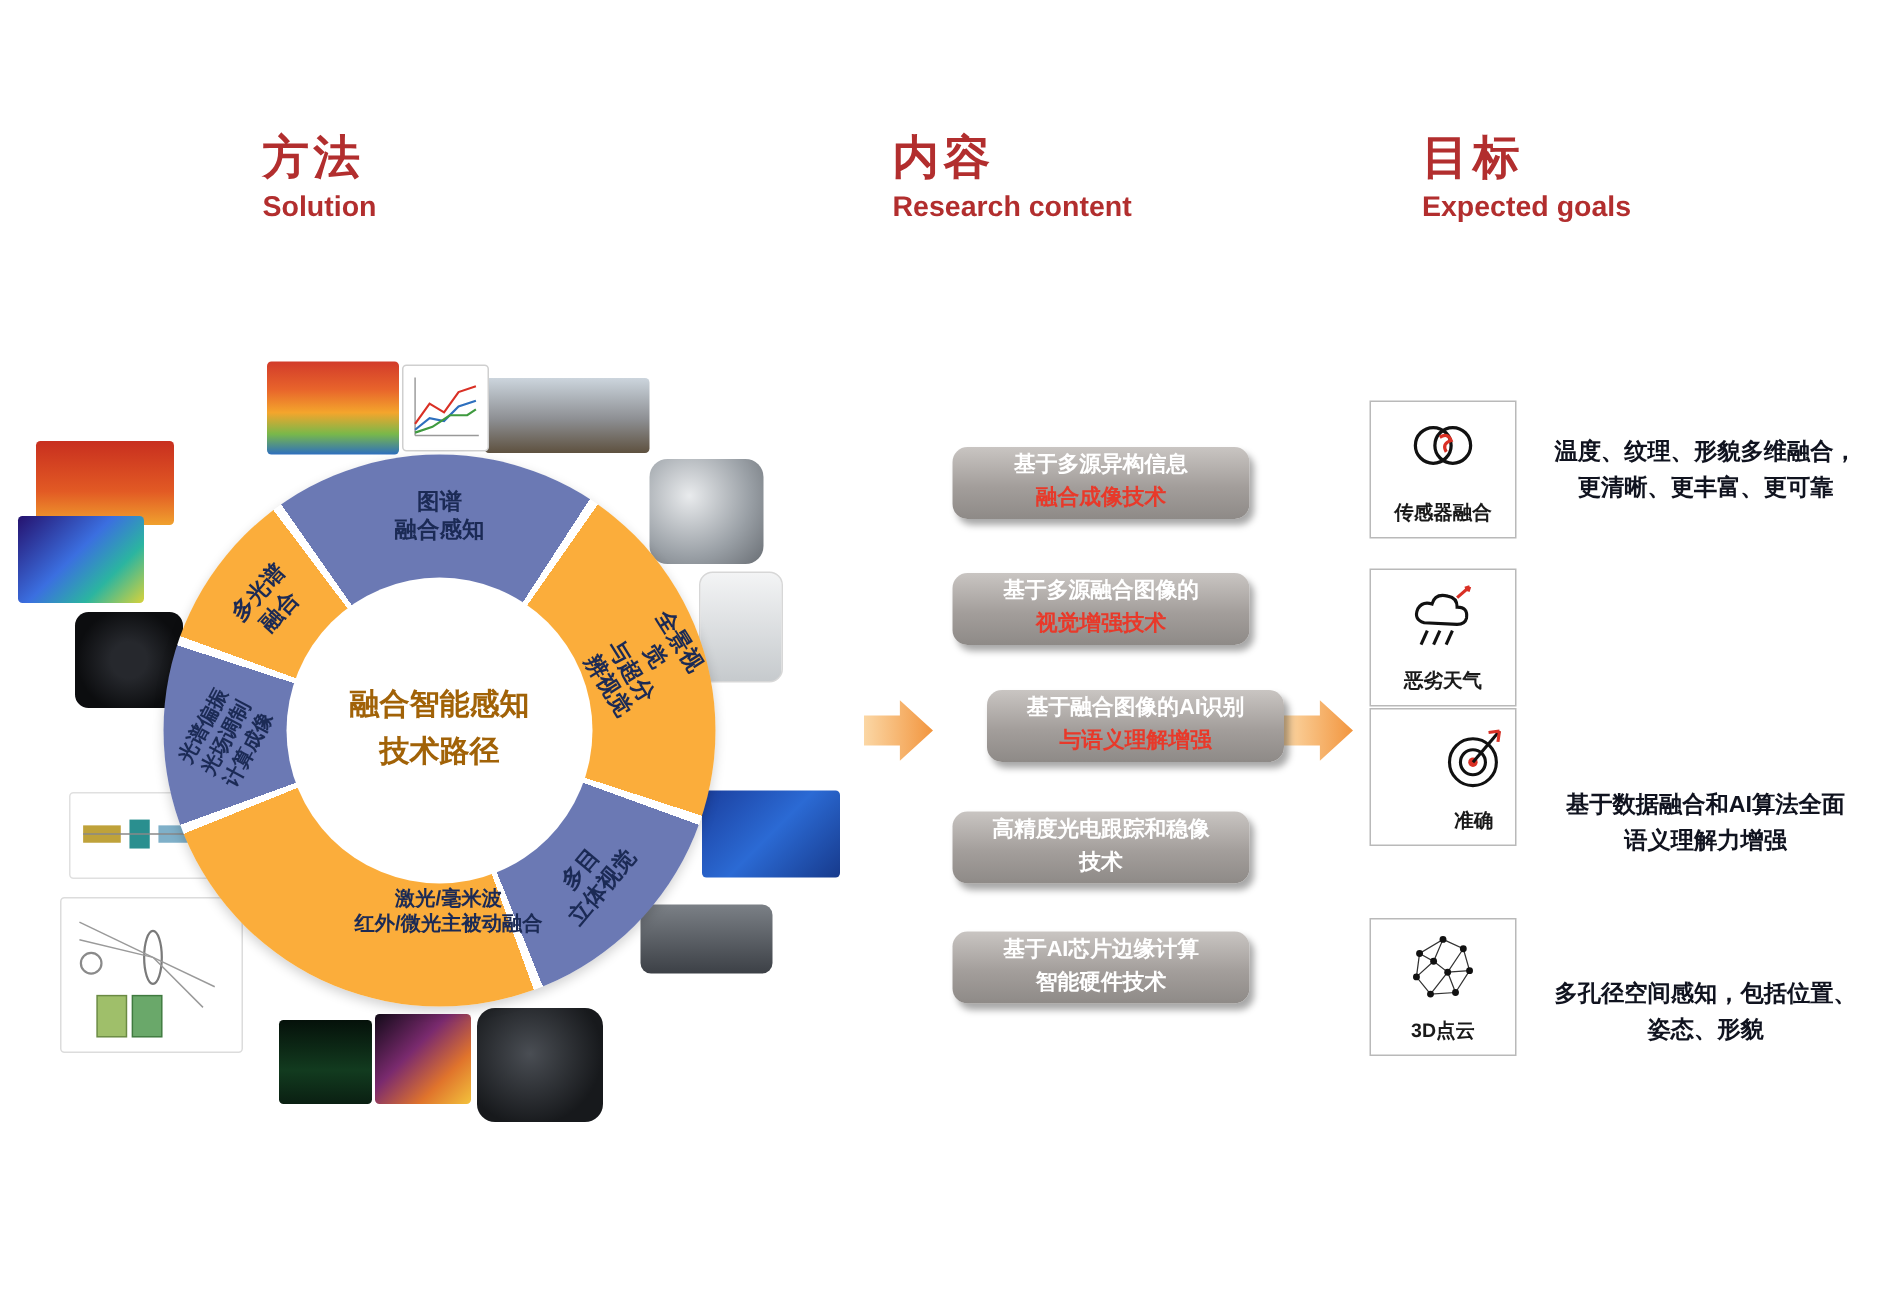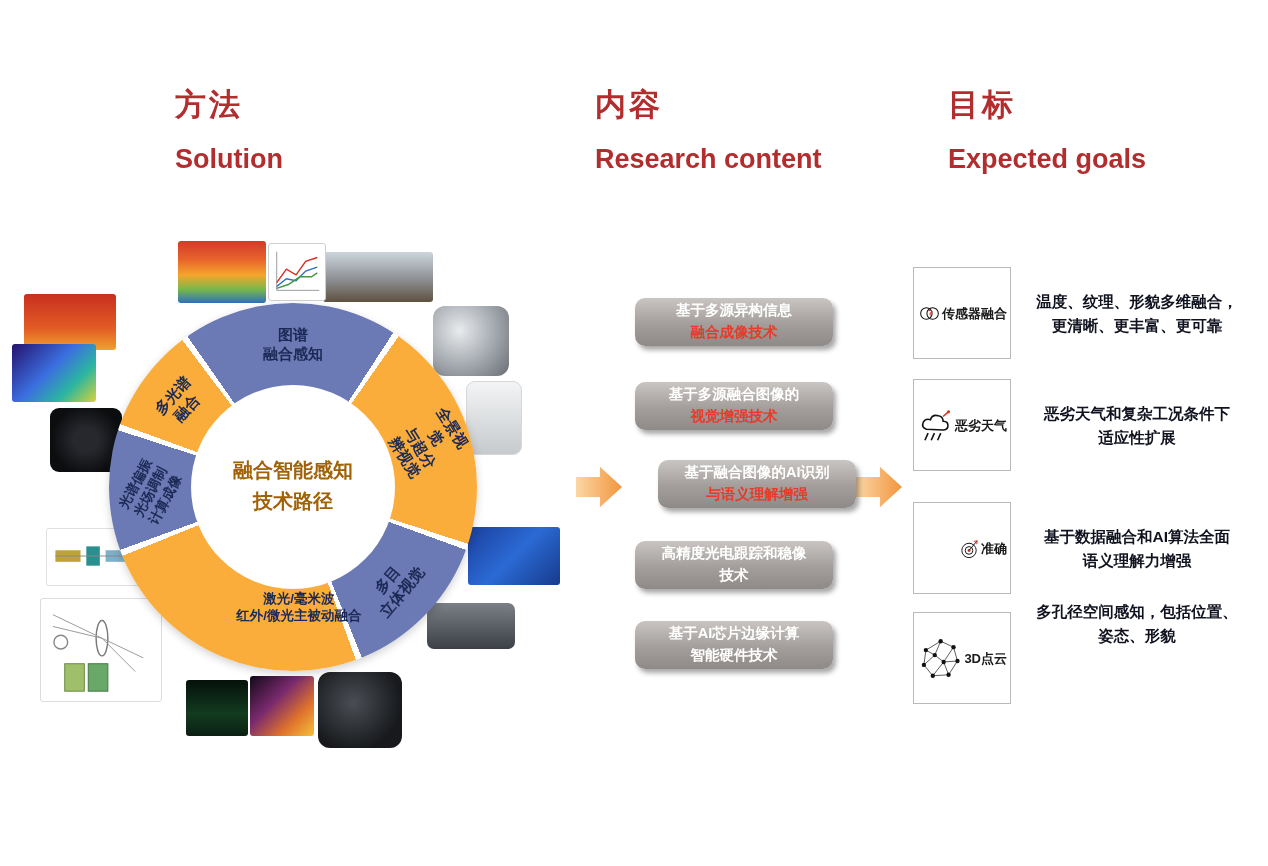--- a/index.html
+++ b/index.html
@@ -3,21 +3,21 @@
 <meta charset="utf-8">
 <style>
   * { margin:0; padding:0; box-sizing:border-box; }
   html,body { background:#ffffff; }
   body { font-family:"Liberation Sans","DejaVu Sans",sans-serif; }
   .canvas { position:relative; width:1268px; height:866px; background:#fff; overflow:hidden; }
 
   
   .col-header { position:absolute; text-align:left; color:#B22E2E; }
   .col-header .zh { font-size:31px; font-weight:bold; letter-spacing:3px; }
-  .col-header .en { font-size:27px; font-weight:bold; margin-top:18px; }
+  .col-header .en { font-size:19px; font-weight:bold; margin-top:2px; }
 
   
   .wheel { position:absolute; left:109px; top:303px; width:368px; height:368px; }
   .ring { position:absolute; inset:0; border-radius:50%;
     background: conic-gradient(
       #6B79B4 0deg 33deg,  #ffffff 33deg 35deg,
       #FBAD3B 35deg 108deg, #ffffff 108deg 110deg,
       #6B79B4 110deg 158deg, #ffffff 158deg 160deg,
       #FBAD3B 160deg 248deg, #ffffff 248deg 250deg,
       #6B79B4 250deg 288deg, #ffffff 288deg 290deg,
@@ -59,21 +59,21 @@
     font-weight:bold; font-size:14.5px; line-height:1.5; color:#ffffff; text-align:right; }
   .rbox .red { color:#E8392A; }
 
   
   .flow-arrow { position:absolute; width:46px; height:42px;
     background:linear-gradient(90deg,#FBD7A5,#F2953E);
     clip-path:polygon(0 26%, 52% 26%, 52% 2%, 100% 50%, 52% 98%, 52% 74%, 0 74%); }
 
   
   .goal-box { position:absolute; left:913px; width:98px; height:92px; background:#fff;
-    border:1px solid #b9b9b9; display:flex; flex-direction:row; align-items:center;
+    border:1px solid #b9b9b9; display:flex; flex-direction:column; align-items:center;
     justify-content:space-between; padding:8px 3px 7px; }
   .goal-box svg { display:block; }
   .goal-box .glabel { font-size:13px; font-weight:bold; color:#1a1a1a; white-space:nowrap; }
   .goal-text { position:absolute; left:1024px; width:226px; font-size:15.5px; font-weight:bold;
     color:#10131f; text-align:center; white-space:pre-line; line-height:1.55; }
 </style>
 </head>
 <body>
 
 <div class="canvas">
@@ -192,24 +192,22 @@
   <div class="goal-box" style="top:379px;">
     <svg viewBox="0 0 48 44" width="52" height="46">
       <path d="M12 26 q-7 -2 -4 -9 q3 -5 9 -3 q2 -7 10 -5 q6 1 6 7 q7 0 6 7 q-1 4 -6 4 z" fill="none" stroke="#111" stroke-width="2"></path>
       <line x1="14" y1="31" x2="10" y2="40" stroke="#111" stroke-width="2"></line>
       <line x1="22" y1="31" x2="18" y2="40" stroke="#111" stroke-width="2"></line>
       <line x1="30" y1="31" x2="26" y2="40" stroke="#111" stroke-width="2"></line>
       <path d="M33 10 l8 -7 M41 3 l-3 1 M41 3 l-1 3" fill="none" stroke="#d93025" stroke-width="2"></path>
     </svg>
     <span class="glabel">恶劣天气</span>
   </div>
-  <div class="goal-text" style="top:402px;">恶劣天气和复杂工况条件下
-适应性扩展</div>
-
-  <div class="goal-box" style="top:502px;padding-left:44px;">
+
+  <div class="goal-box" style="top:472px;padding-left:44px;">
     <svg viewBox="0 0 48 46" width="50" height="48">
       <circle cx="23" cy="26" r="15" fill="none" stroke="#111" stroke-width="2"></circle>
       <circle cx="23" cy="26" r="8" fill="none" stroke="#111" stroke-width="2"></circle>
       <circle cx="23" cy="26" r="3" fill="#d93025"></circle>
       <line x1="23" y1="26" x2="40" y2="6" stroke="#111" stroke-width="2"></line>
       <path d="M40 6 l-7 1 M40 6 l-1 7" fill="none" stroke="#d93025" stroke-width="2"></path>
     </svg>
     <span class="glabel">准确</span>
   </div>
   <div class="goal-text" style="top:525px;">基于数据融合和AI算法全面
@@ -228,16 +226,16 @@
         <circle cx="32" cy="39" r="2.2"></circle>
           <circle cx="16" cy="40" r="2.2"></circle>
           <circle cx="7" cy="29" r="2.2"></circle>
         <circle cx="9" cy="14" r="2.2"></circle>
           <circle cx="18" cy="19" r="2.2"></circle>
           <circle cx="27" cy="26" r="2.2"></circle>
       </g>
     </svg>
     <span class="glabel">3D点云</span>
   </div>
-  <div class="goal-text" style="top:600px;">多孔径空间感知，包括位置、
+  <div class="goal-text" style="top:651px;">多孔径空间感知，包括位置、
 姿态、形貌</div>
 
 </div>
 
 </body></html>

